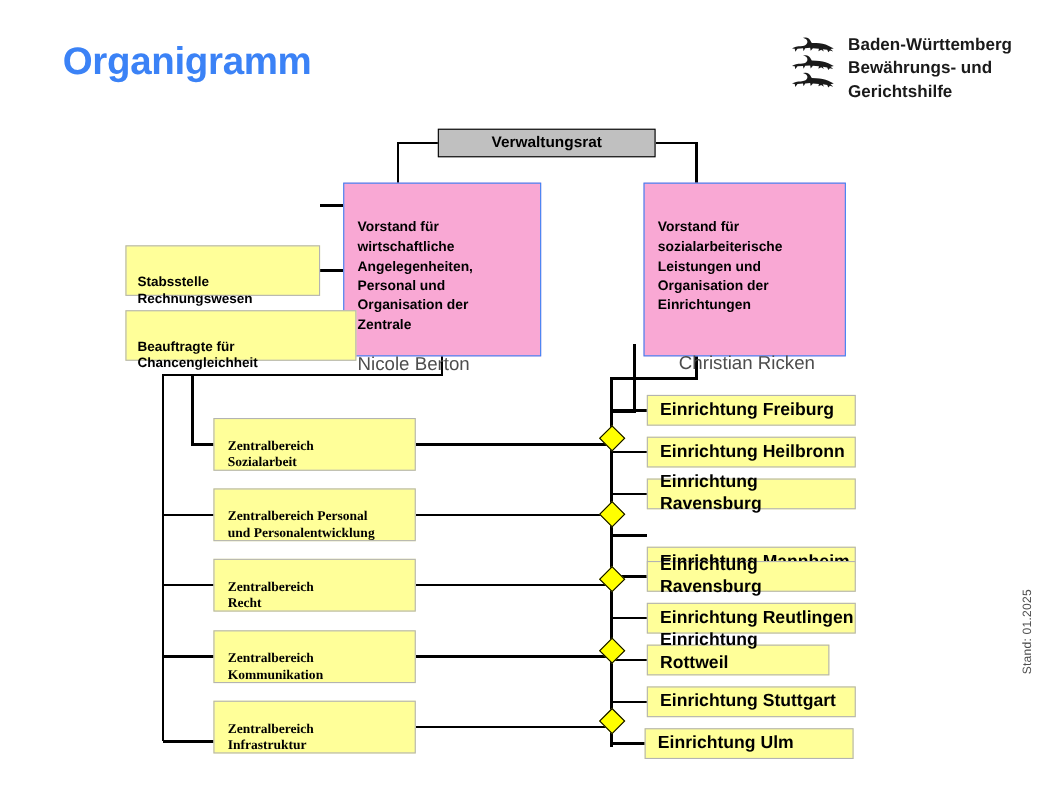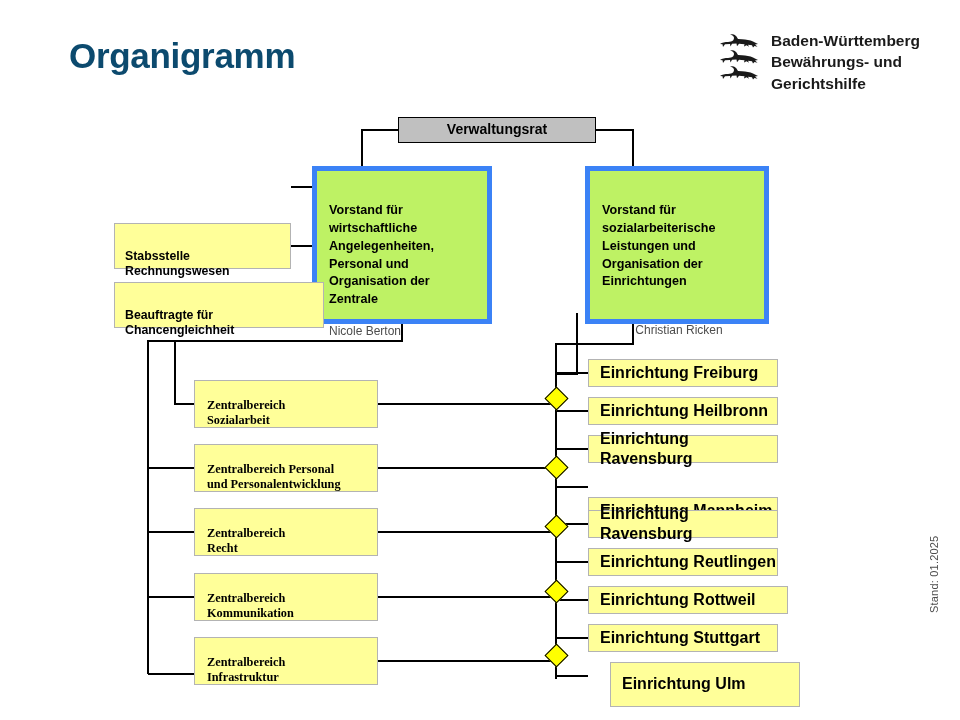--- a/index.html
+++ b/index.html
@@ -15,24 +15,23 @@
     width: 960px; height: 720px;
     background: #ffffff;
   }
 
   
   #page-title {
     position: absolute;
     left: 57px; top: 36px;
     font-size: 35px;
     font-weight: bold;
-    color: #0c4a6e;
+    color: #3b82f6;
     letter-spacing: -0.3px;
     white-space: nowrap;
-    margin-left: 12px;
   }
   #logo {
     position: absolute;
     left: 718px; top: 30px;
     display: flex;
     align-items: flex-start;
     gap: 11px;
   }
   #logo-lions {
     display: flex;
@@ -73,31 +72,31 @@
     background: #c0c0c0;
     border: 1px solid #000000;
     font-size: 14px;
     text-align: left;
     padding: 0;
     display: flex;
     align-items: center;
     justify-content: center;
   }
   .node.board {
-    background: #bef264;
-    border: 5px solid #3b82f6;
+    background: #f9a8d4;
+    border: 1px solid #3b82f6;
     font-size: 12.6px;
     line-height: 1.42;
     padding: 13px 8px 0 12px;
   }
   .node.board .board-person {
     display: block;
     font-weight: normal;
     color: #4d4d4d;
-    font-size: 12px;
+    font-size: 17px;
   }
   .node.facility {
     display: flex;
     align-items: center;
     padding: 0 0 0 11px;
     font-size: 16px;
   }
   .node.unit {
     padding: 1px 0 0 12px;
     font-family: Liberation Serif, serif;
@@ -259,27 +258,27 @@
   </div>
   <div class="node facility" style="left:588px; top:473px; width:190px; height:28px;margin-top:24px;">
     <span>Einrichtung Mannheim</span>
   </div>
   <div class="node facility" style="left:588px; top:510px; width:190px; height:28px;">
     <span>Einrichtung Ravensburg</span>
   </div>
   <div class="node facility" style="left:588px; top:548px; width:190px; height:28px;">
     <span>Einrichtung Reutlingen</span>
   </div>
-  <div class="node facility" style="left:588px; top:586px; width:200px; height:28px;">
+  <div class="node facility" style="left:588px; top:586px; width:166px; height:28px;align-items:flex-end;">
     <span>Einrichtung Rottweil</span>
   </div>
   <div class="node facility" style="left:588px; top:624px; width:190px; height:28px;">
     <span>Einrichtung Stuttgart</span>
   </div>
-  <div class="node facility" style="left:610px; top:662px; width:190px; height:45px;">
+  <div class="node facility" style="left:586px; top:662px; width:190px; height:28px;">
     <span>Einrichtung Ulm</span>
   </div>
 
   <div class="diamond" style="left:548px; top:390px;"></div>
   <div class="diamond" style="left:548px; top:459px;"></div>
   <div class="diamond" style="left:548px; top:518px;"></div>
   <div class="diamond" style="left:548px; top:583px;"></div>
   <div class="diamond" style="left:548px; top:647px;"></div>
 
   <div id="date-stamp">Stand: 01.2025</div>

